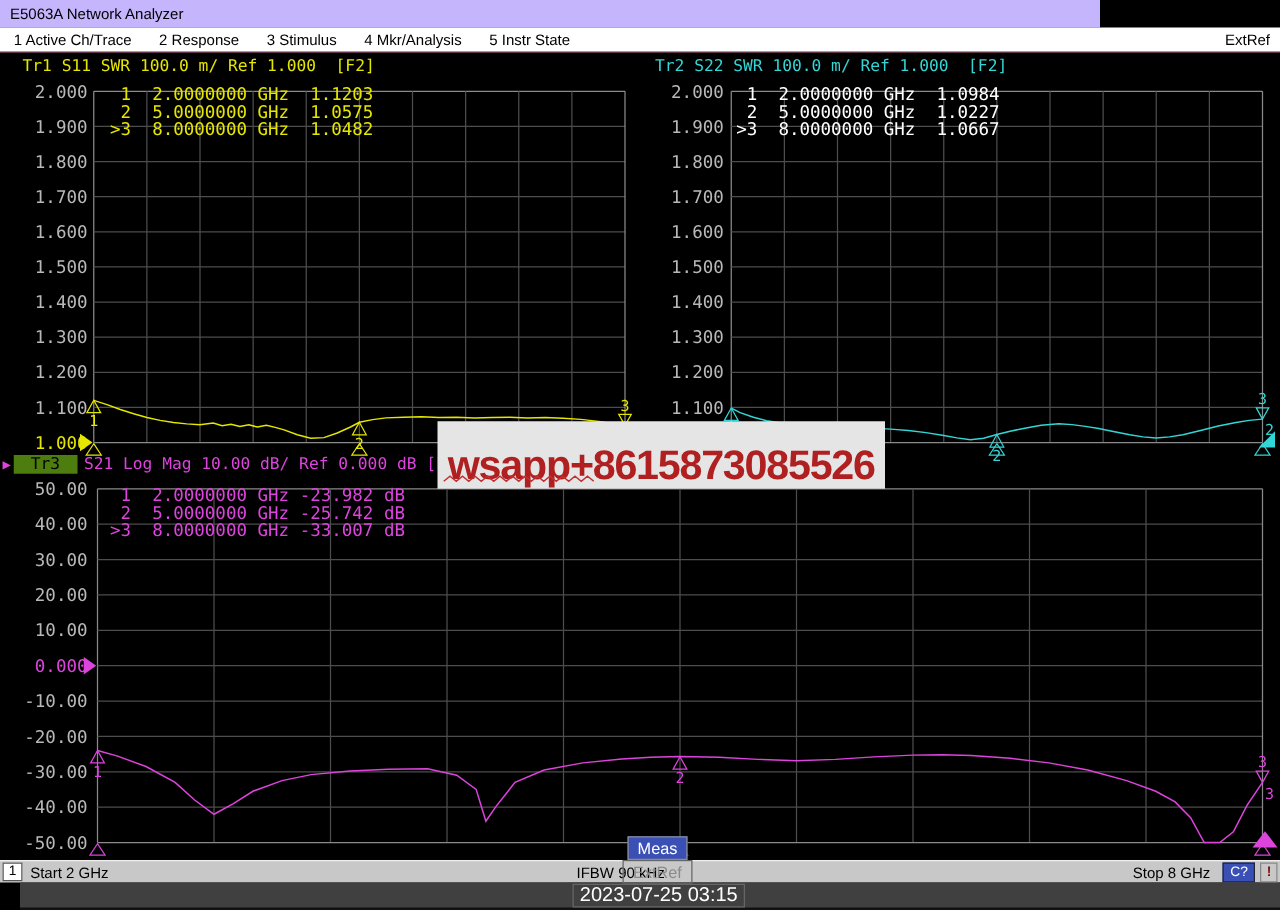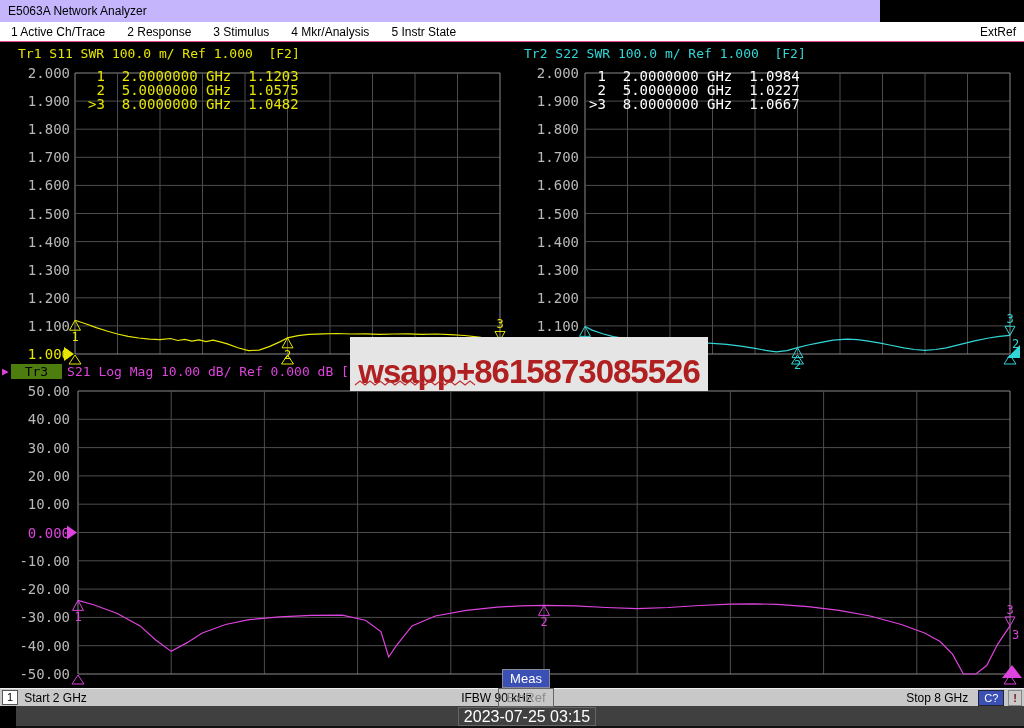--- a/index.html
+++ b/index.html
@@ -220,20 +220,23 @@
       <span class="badge">Tr3</span>
       <span>S21 Log Mag 10.00 dB/ Ref 0.000 dB [F2]</span>
     </div>
 
     <div class="mtable t1"> 1  2.0000000 GHz  1.1203
  2  5.0000000 GHz  1.0575
 &gt;3  8.0000000 GHz  1.0482</div>
     <div class="mtable t2"> 1  2.0000000 GHz  1.0984
  2  5.0000000 GHz  1.0227
 &gt;3  8.0000000 GHz  1.0667</div>
+    <div class="mtable t3"> 1  2.0000000 GHz -23.982 dB
+ 2  5.0000000 GHz -25.742 dB
+&gt;3  8.0000000 GHz -33.007 dB</div>
 
     <div class="watermark">
       <span class="wtext">wsapp+8615873085526</span>
       <svg width="124" height="7">
         <path d="M1 5 L6 1 L11 5 L16 1 L21 5 L26 1 L31 5 L36 1 L41 5 L46 1 L51 5 L56 1 L61 5 L66 1 L71 5 L76 1 L81 5 L86 1 L91 5 L96 1 L101 5 L106 1 L111 5 L116 1 L121 5" stroke="#c03030" stroke-width="1.2" fill="none"></path>
       </svg>
     </div>
   </div>
 
   <div class="statusbar">

